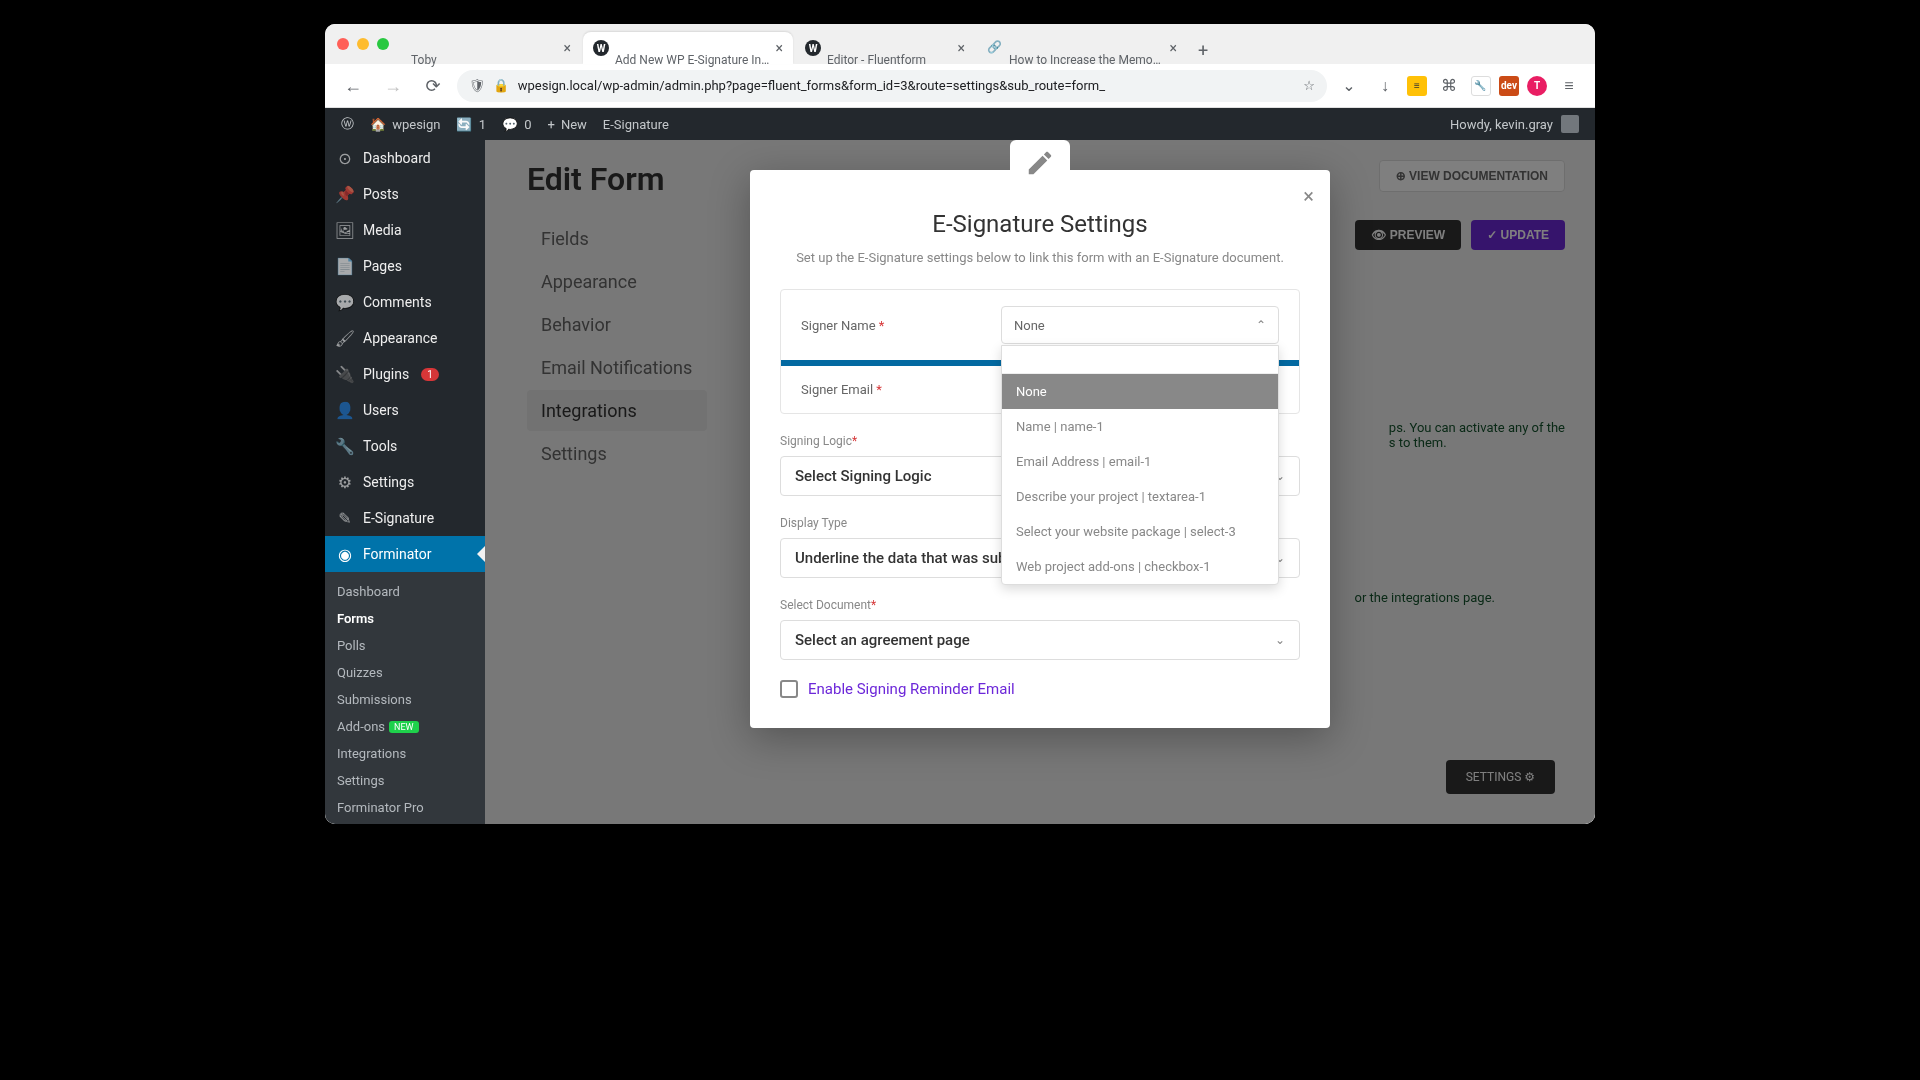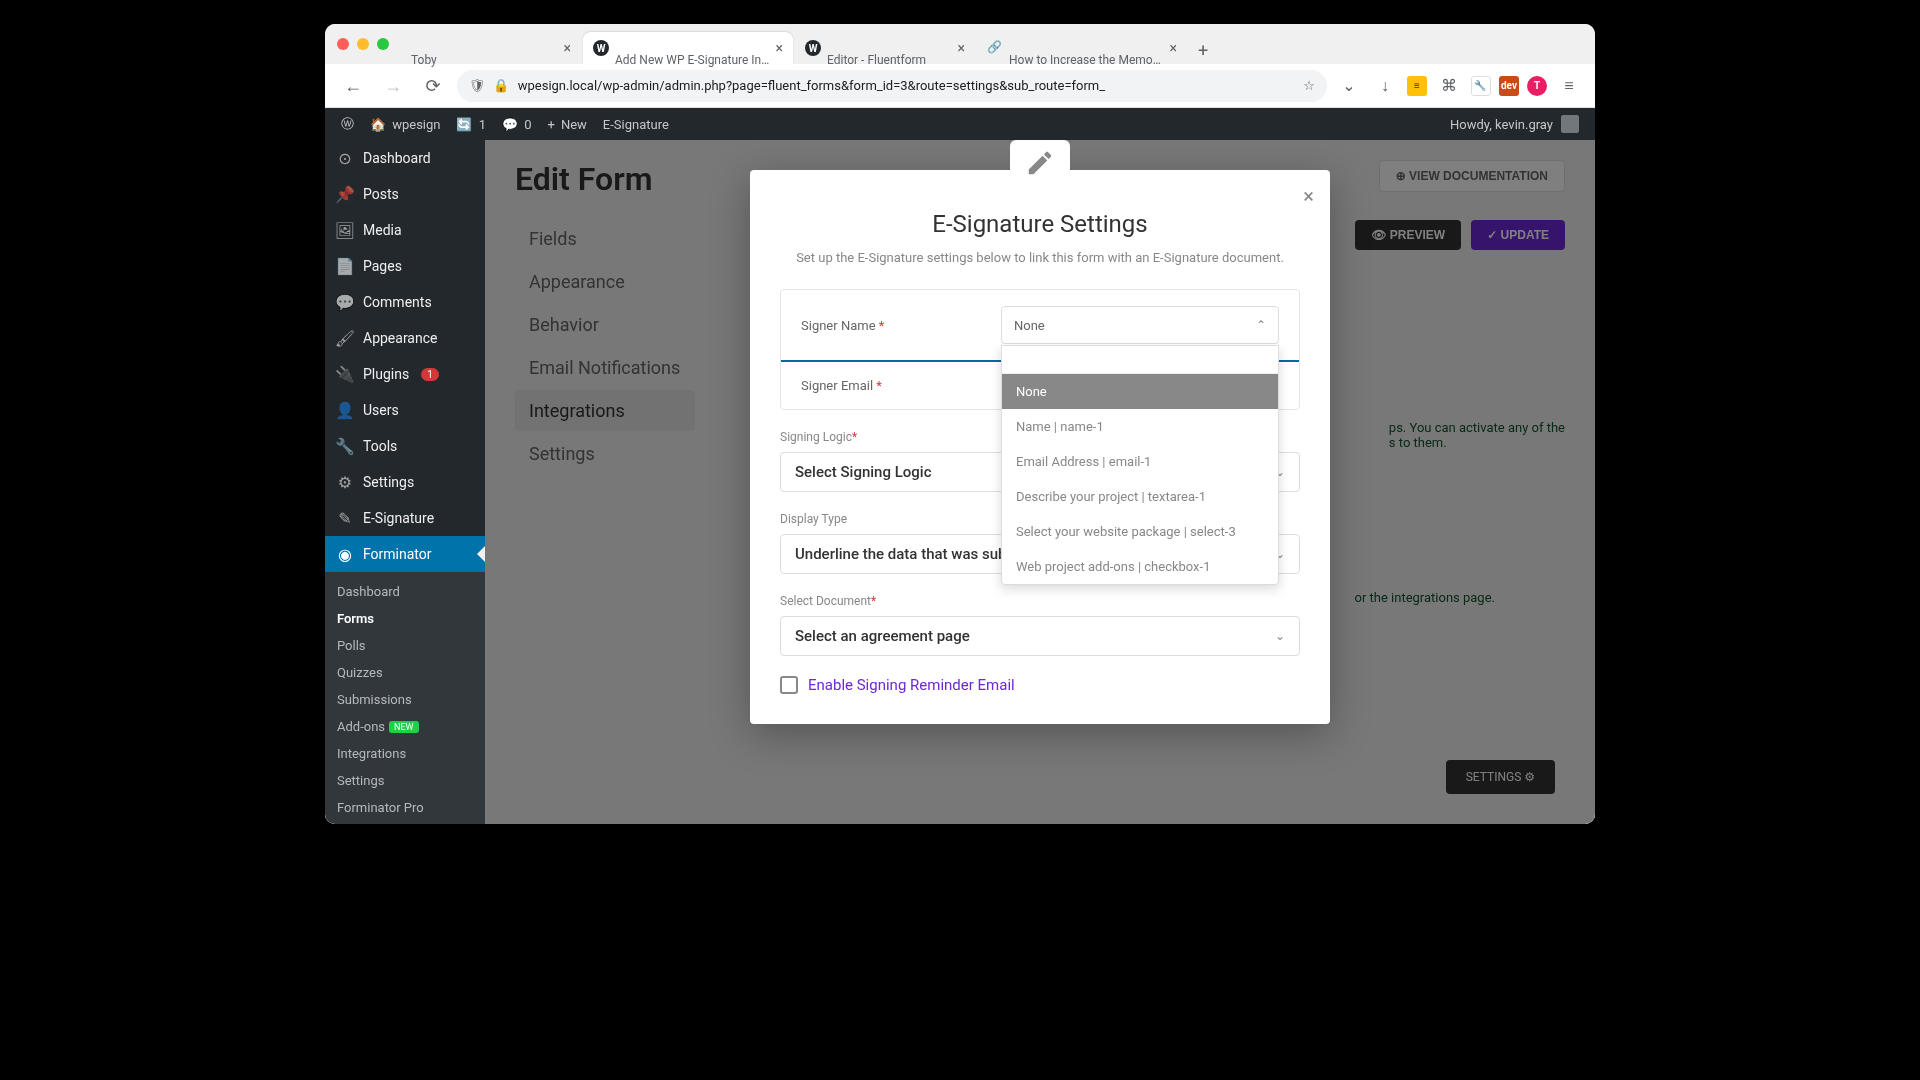--- a/index.html
+++ b/index.html
@@ -46,21 +46,21 @@
     .wp-menu-item.current::after { content: ''; position: absolute; right: 0; top: 50%; transform: translateY(-50%); border: 8px solid transparent; border-right-color: #f1f1f1; }
     .wp-menu-icon { width: 20px; height: 20px; display: flex; align-items: center; justify-content: center; font-size: 16px; opacity: 0.6; }
     .wp-menu-item.current .wp-menu-icon { opacity: 1; }
     .menu-badge { background: #d63638; color: #fff; font-size: 10px; padding: 1px 6px; border-radius: 10px; margin-left: 4px; }
     .menu-badge-new { background: #1ed14b; color: #fff; font-size: 9px; padding: 1px 5px; border-radius: 3px; margin-left: 4px; }
     .wp-submenu { background: #32373c; padding: 6px 0; }
     .wp-submenu-item { padding: 6px 12px; font-size: 13px; color: #b4b9be; cursor: pointer; display: flex; align-items: center; }
     .wp-submenu-item.current { color: #fff; font-weight: 600; }
     
     .wp-content { flex: 1; background: #f1f1f1; position: relative; overflow: hidden; }
-    .content-inner { padding: 20px 30px; }
+    .content-inner { padding: 20px 42px; }
     .page-title { font-size: 32px; font-weight: 600; color: #333; margin-bottom: 20px; }
     .form-tabs { display: flex; flex-direction: column; gap: 2px; width: 180px; float: left; }
     .form-tab { padding: 10px 14px; font-size: 18px; color: #666; cursor: pointer; border-radius: 4px; }
     .form-tab.active { background: rgba(0,0,0,0.05); color: #333; }
     .top-actions { position: absolute; top: 20px; right: 30px; display: flex; gap: 10px; }
     .action-btn { padding: 8px 16px; border-radius: 4px; font-size: 12px; font-weight: 600; cursor: pointer; border: none; }
     .btn-doc { background: #fff; color: #666; border: 1px solid #ddd; }
     .btn-preview { background: #333; color: #fff; }
     .btn-update { background: #6d28d9; color: #fff; }
     
@@ -68,21 +68,21 @@
     .modal-overlay { position: absolute; inset: 0; background: rgba(0,0,0,0.5); display: flex; justify-content: center; align-items: flex-start; padding-top: 30px; }
     .modal { width: 580px; background: #fff; border-radius: 4px; position: relative; box-shadow: 0 10px 40px rgba(0,0,0,0.3); }
     .modal-icon-wrap { position: absolute; top: -30px; left: 50%; transform: translateX(-50%); width: 60px; height: 45px; background: #fff; border-radius: 6px 6px 0 0; display: flex; align-items: center; justify-content: center; }
     .modal-close { position: absolute; top: 14px; right: 16px; font-size: 20px; color: #888; cursor: pointer; }
     .modal-header { text-align: center; padding: 40px 30px 24px; }
     .modal-title { font-size: 24px; font-weight: 400; color: #333; margin-bottom: 12px; }
     .modal-subtitle { font-size: 13px; color: #888; }
     .modal-body { padding: 0 30px 30px; }
     
     .field-group { border: 1px solid #e5e5e5; border-radius: 4px; margin-bottom: 20px; }
-    .field-row { display: flex; align-items: center; padding: 16px 20px; border-bottom: 2px solid #0369a1; position: relative; }
+    .field-row { display: flex; align-items: center; padding: 16px 20px; border-bottom: 6px solid #0369a1; position: relative; }
     .field-row:last-child { border-bottom: none; }
     .field-label { font-size: 13px; color: #666; width: 200px; }
     .req-star { color: #d63638; }
     .field-select { flex: 1; height: 38px; border: 1px solid #ddd; border-radius: 4px; padding: 0 12px; display: flex; align-items: center; justify-content: space-between; font-size: 13px; color: #666; cursor: pointer; background: #fff; }
     .chevron { font-size: 12px; color: #888; }
     
     .standalone-label { font-size: 12px; color: #888; margin-bottom: 8px; display: block; }
     .full-select { height: 40px; border: 1px solid #ddd; border-radius: 4px; padding: 0 14px; display: flex; align-items: center; justify-content: space-between; font-size: 15px; color: #333; font-weight: 500; cursor: pointer; margin-bottom: 20px; }
     
     .checkbox-row { display: flex; align-items: center; gap: 10px; }

